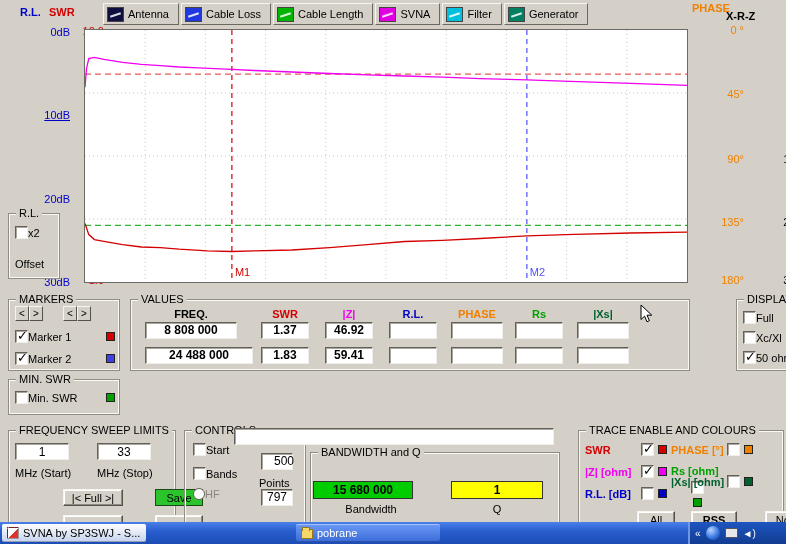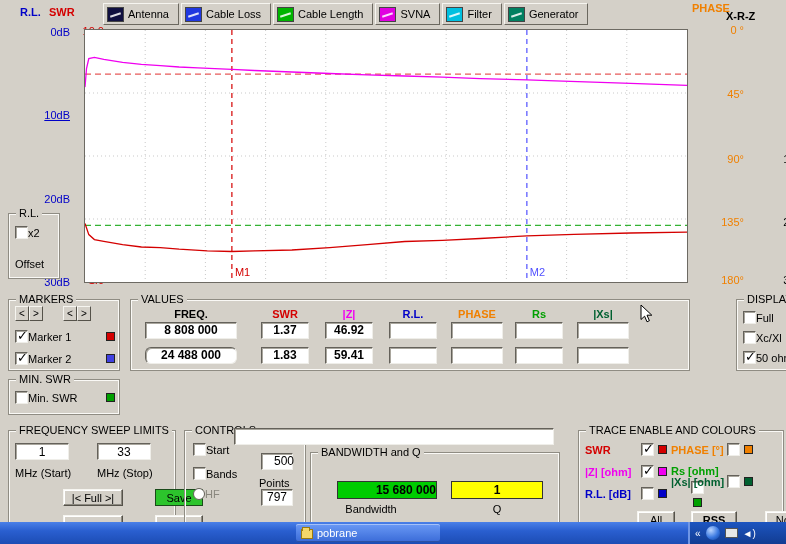--- a/index.html
+++ b/index.html
@@ -191,21 +191,21 @@
     <span class="vhead" style="left: 446px; width: 52px; color: rgb(0, 96, 48);">|Xs|</span>
 
     <div class="vbox" style="left:14px;top:22px;width:92px;">8 808 000</div>
     <div class="vbox" style="left:130px;top:22px;width:48px;">1.37</div>
     <div class="vbox" style="left:194px;top:22px;width:48px;">46.92</div>
     <div class="vbox" style="left:258px;top:22px;width:48px;"></div>
     <div class="vbox" style="left:320px;top:22px;width:52px;"></div>
     <div class="vbox" style="left:384px;top:22px;width:48px;"></div>
     <div class="vbox" style="left:446px;top:22px;width:52px;"></div>
 
-    <div class="vbox" style="left:14px;top:47px;width:92px;border-radius:6px;">24 488 000</div>
+    <div class="vbox" style="left:14px;top:47px;width:108px;">24 488 000</div>
     <div class="vbox" style="left:130px;top:47px;width:48px;">1.83</div>
     <div class="vbox" style="left:194px;top:47px;width:48px;">59.41</div>
     <div class="vbox" style="left:258px;top:47px;width:48px;"></div>
     <div class="vbox" style="left:320px;top:47px;width:52px;"></div>
     <div class="vbox" style="left:384px;top:47px;width:48px;"></div>
     <div class="vbox" style="left:446px;top:47px;width:52px;"></div>
   </div>
 
   <div class="gb" style="left:720px;top:299px;width:64px;height:72px;margin-left:16px;">
     <span class="cap">DISPLAY</span>
@@ -251,21 +251,21 @@
     </div>
     <div class="inp ctr" style="left:76px;top:22px;width:32px;line-height:15px;padding-left:12px;">500</div>
     <span class="row" style="left:74px;top:46px;">Points</span>
     <div class="inp ctr" style="left:76px;top:58px;width:32px;line-height:15px;">797</div>
   </div>
 
   <input class="inp" style="left: 234px; top: 428px; width: 320px; z-index: 5;">
 
   <div class="gb" style="left:310px;top:452px;width:250px;height:86px;">
     <span class="cap">BANDWIDTH and Q</span>
-    <div class="field" style="left: 26px; top: 28px; width: 100px; background: rgb(0, 204, 0); text-align: right;">15 680 000</div>
+    <div class="field" style="left: 2px; top: 28px; width: 100px; background: rgb(0, 204, 0);">15 680 000</div>
     <span class="flabel" style="left:10px;top:50px;width:100px;">Bandwidth</span>
     <div class="field" style="left: 140px; top: 28px; width: 92px; background: rgb(255, 255, 0);">1</div>
     <span class="flabel" style="left:140px;top:50px;width:92px;">Q</span>
   </div>
 
   <div class="gb" style="left:578px;top:430px;width:206px;height:108px;">
     <span class="cap">TRACE ENABLE AND COLOURS</span>
     <div class="trow" style="left:6px;top:12px;">
       <span class="tlab" style="color: rgb(212, 0, 0);">SWR</span>
       <span class="cb checked"></span>
@@ -295,20 +295,24 @@
       <span class="tlab" style="color: rgb(0, 96, 48);">|Xs| [ohm]</span>
       <span class="cb"></span>
       <span class="sw" style="background: rgb(0, 96, 48);"></span>
     </div>
     <div class="btn" style="left:10px;top:80px;width:38px;">All</div>
     <div class="btn bold" style="left:64px;top:80px;width:46px;">RSS</div>
     <div class="btn" style="left:138px;top:80px;width:48px;">None</div>
   </div>
 
   <div class="taskbar">
+    <div class="taskbtn active" style="left:2px;width:144px;">
+      <span class="wicon icon-svna"></span>
+      <span>SVNA by SP3SWJ - S...</span>
+    </div>
     <div class="taskbtn" style="left:296px;width:144px;">
       <span class="wicon icon-folder"></span>
       <span>pobrane</span>
     </div>
     <div class="tray">
       <span>«</span>
       <span class="orb"></span>
       <span class="kb"></span>
       <span>◄)</span>
     </div>

